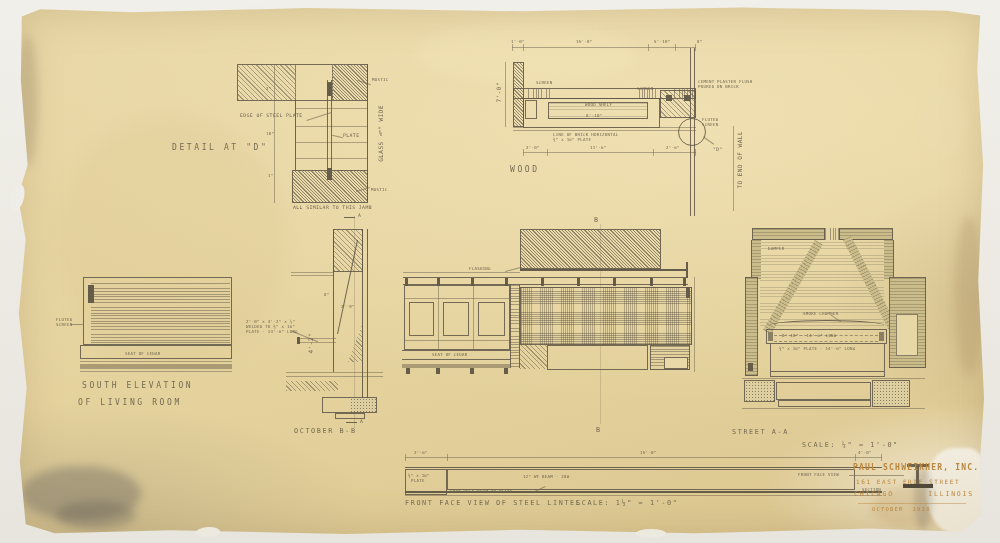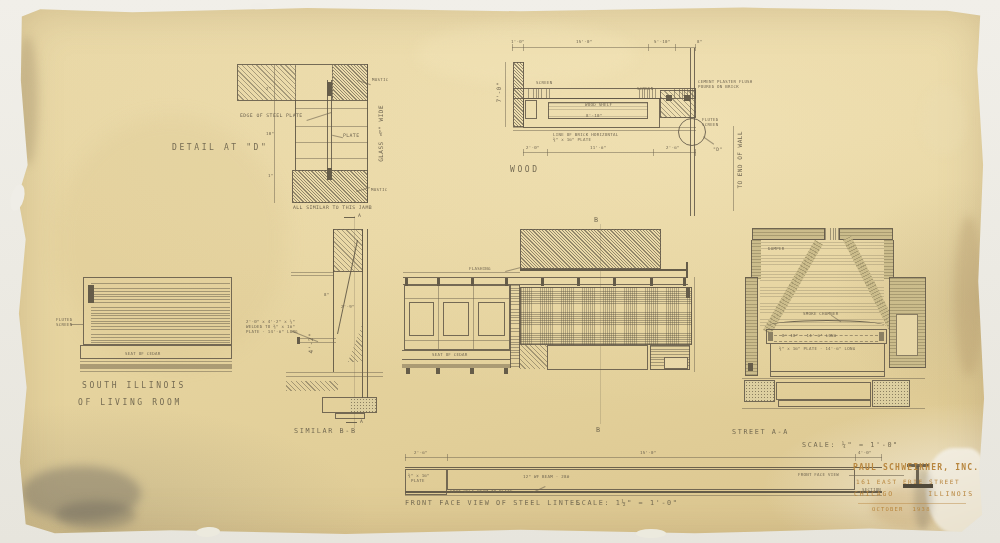--- a/index.html
+++ b/index.html
@@ -141,21 +141,21 @@
     <div class="dark" style="position:absolute;left:4px;top:7px;width:6px;height:18px"></div>
   </div>
   <div class="bx" style="left:64px;top:339px;width:152px;height:14px;border-width:1px 1px 1px 1px"></div>
   <div class="lnl" style="left:64px;top:355px;width:152px;height:1px"></div>
   <div style="position:absolute;left:64px;top:358px;width:152px;height:5px;background:#ab9b74"></div>
   <div class="lnl" style="left:64px;top:365px;width:152px;height:1px"></div>
   <div class="ldr" style="left:55px;top:318px;width:12px"></div>
   <div class="lbl t4" style="left:40px;top:311px">FLUTED</div>
   <div class="lbl t4" style="left:40px;top:316px">SCREEN</div>
   <div class="lbl t4" style="left:109px;top:345px">SEAT OF CEDAR</div>
-  <div class="lbl t8" style="left:66px;top:375px">SOUTH ILLINOIS</div>
+  <div class="lbl t8" style="left:66px;top:375px">SOUTH ELEVATION</div>
   <div class="lbl t8" style="left:62px;top:392px">OF LIVING ROOM</div>
 
   <div class="lnl" style="left:338px;top:210px;width:1px;height:212px;opacity:.5"></div>
   <div class="ln" style="left:328px;top:211px;width:11px;height:1px"></div>
   <div class="lbl t5" style="left:342px;top:206px">A</div>
   <div class="hd bx" style="left:317px;top:223px;width:30px;height:43px"></div>
   <div class="ln" style="left:317px;top:223px;width:1px;height:143px"></div>
   <div class="ln" style="left:346px;top:223px;width:1px;height:169px"></div>
   <div class="ln" style="left:351px;top:223px;width:1px;height:169px"></div>
   <div class="lnl" style="left:275px;top:266px;width:43px;height:1px"></div>
@@ -173,21 +173,21 @@
   <div class="bx" style="left:319px;top:407px;width:30px;height:6px"></div>
   <div class="ln" style="left:330px;top:416px;width:11px;height:1px"></div>
   <div class="lbl t5" style="left:344px;top:412px">A</div>
   <div class="lbl t4" style="left:308px;top:286px">8"</div>
   <div class="lbl t4" style="left:325px;top:298px">2'-9"</div>
   <div class="lbl vt" style="left:291px;top:327px">4'-2"</div>
   <div class="lbl t4" style="left:230px;top:313px">2'-0" x 4'-2" x ¼"</div>
   <div class="lbl t4" style="left:230px;top:318px">WELDED TO ¾" x 16"</div>
   <div class="lbl t4" style="left:230px;top:323px">PLATE - 14'-6" LONG</div>
   <div class="ldr" style="left:275px;top:330px;width:28px;transform:rotate(22deg)"></div>
-  <div class="lbl t7" style="left:278px;top:421px">SIMILAR B-B</div>
+  <div class="lbl t7" style="left:278px;top:421px">OCTOBER B-B</div>
 
   <div class="hd2 bx" style="left:504px;top:223px;width:141px;height:40px"></div>
   <div class="dark" style="position:absolute;left:504px;top:263px;width:168px;height:2px"></div>
   <div class="dark" style="position:absolute;left:670px;top:256px;width:2px;height:16px"></div>
   <div class="lnl" style="left:387px;top:266px;width:117px;height:1px"></div>
   <div class="bx" style="left:387px;top:271px;width:285px;height:8px;border-width:1px 0">
     <div class="dark" style="position:absolute;left:2px;top:0;width:3px;height:8px"></div>
     <div class="dark" style="position:absolute;left:34px;top:0;width:3px;height:8px"></div>
     <div class="dark" style="position:absolute;left:68px;top:0;width:3px;height:8px"></div>
     <div class="dark" style="position:absolute;left:102px;top:0;width:3px;height:8px"></div>

